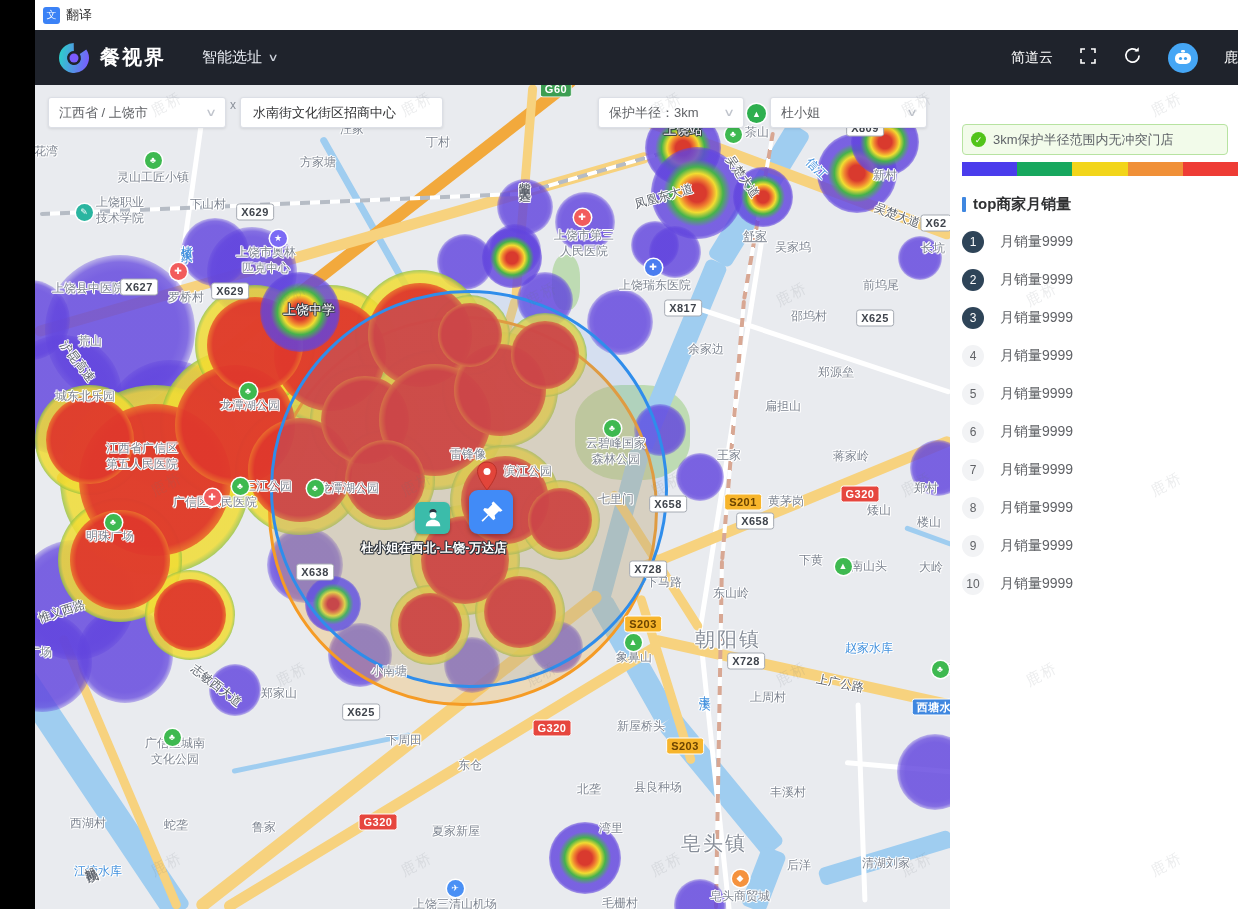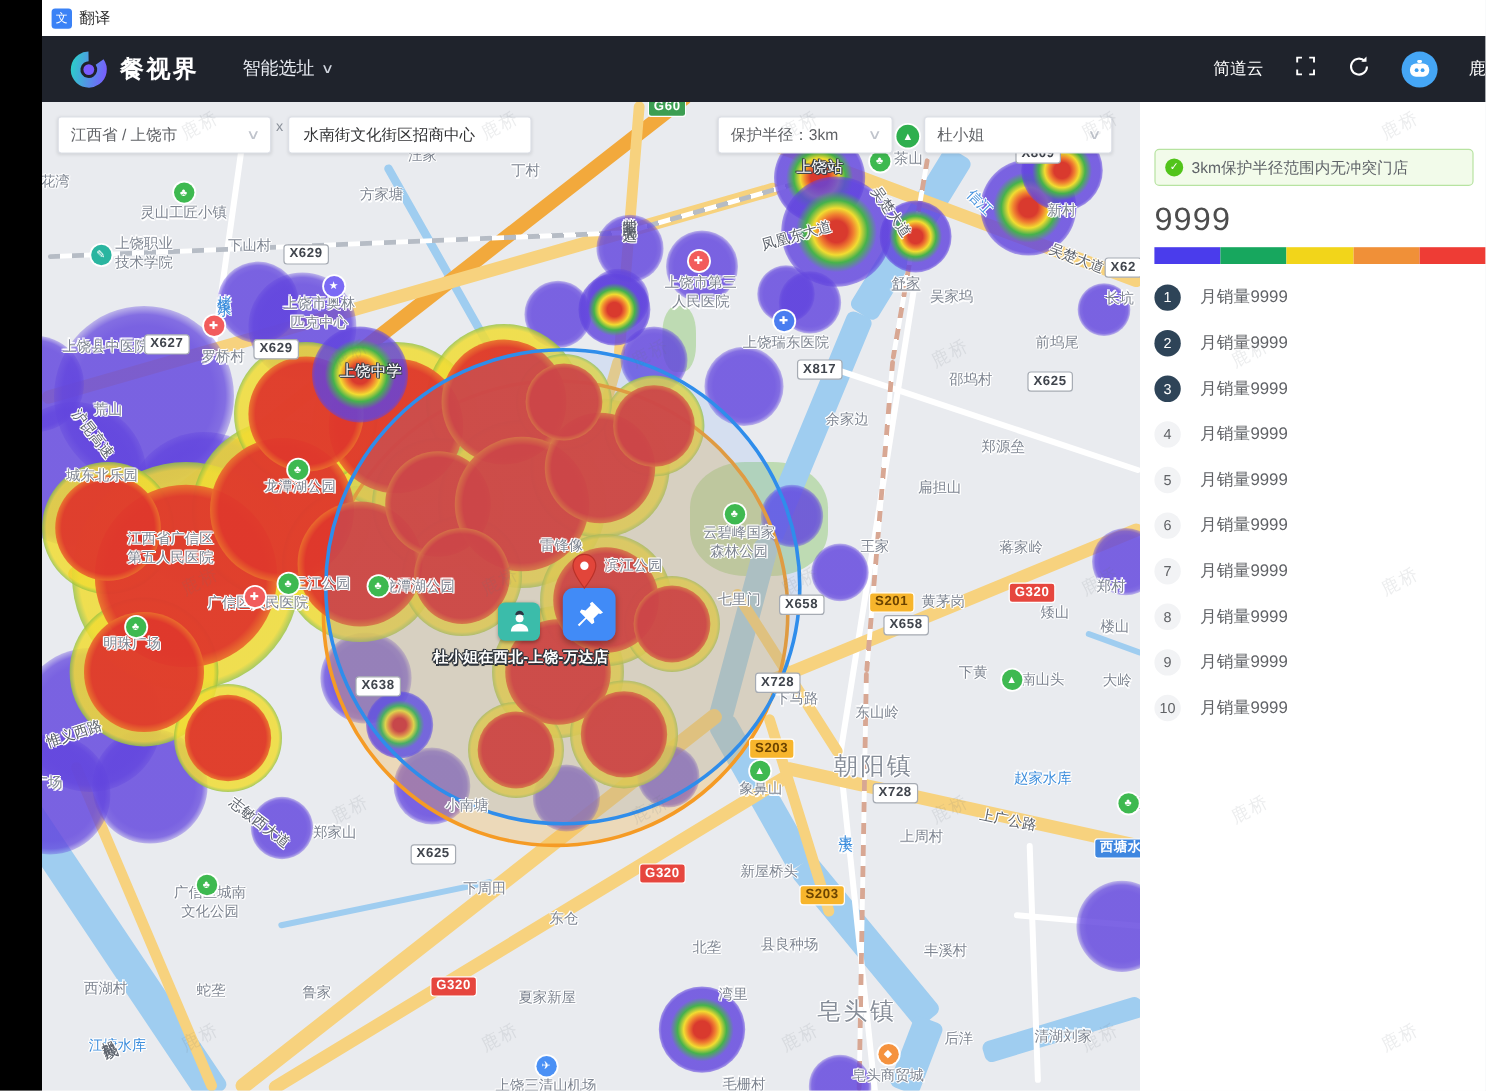--- a/index.html
+++ b/index.html
@@ -270,21 +270,21 @@
       <div class="ml" style="left: 881px; top: 286px; transform: translate(-50%, -50%) rotate(0deg);">前坞尾</div>
       <div class="ml" style="left: 809px; top: 317px; transform: translate(-50%, -50%) rotate(0deg);">邵坞村</div>
       <div class="ml" style="left: 706px; top: 350px; transform: translate(-50%, -50%) rotate(0deg);">余家边</div>
       <div class="ml" style="left: 836px; top: 373px; transform: translate(-50%, -50%) rotate(0deg);">郑源垒</div>
       <div class="ml" style="left: 783px; top: 407px; transform: translate(-50%, -50%) rotate(0deg);">扁担山</div>
       <div class="ml" style="left: 266px; top: 261px; transform: translate(-50%, -50%) rotate(0deg);">
         <div>上饶市奥林</div>
         <div>匹克中心</div>
       </div>
       <div class="ml hl" style="left: 309px; top: 310px; transform: translate(-50%, -50%) rotate(0deg);">上饶中学</div>
-      <div class="ml hl" style="left: 683px; top: 140px; transform: translate(-50%, -50%) rotate(0deg);">上饶站</div>
+      <div class="ml hl" style="left: 683px; top: 130px; transform: translate(-50%, -50%) rotate(0deg);">上饶站</div>
       <div class="ml" style="left: 85px; top: 397px; transform: translate(-50%, -50%) rotate(0deg);">城东北乐园</div>
       <div class="ml" style="left: 250px; top: 406px; transform: translate(-50%, -50%) rotate(0deg);">龙潭湖公园</div>
       <div class="ml" style="left: 142px; top: 457px; transform: translate(-50%, -50%) rotate(0deg);">
         <div>江西省广信区</div>
         <div>第五人民医院</div>
       </div>
       <div class="ml" style="left: 268px; top: 487px; transform: translate(-50%, -50%) rotate(0deg);">三江公园</div>
       <div class="ml" style="left: 349px; top: 489px; transform: translate(-50%, -50%) rotate(0deg);">龙潭湖公园</div>
       <div class="ml" style="left: 110px; top: 537px; transform: translate(-50%, -50%) rotate(0deg);">明珠广场</div>
       <div class="ml" style="left: 215px; top: 503px; transform: translate(-50%, -50%) rotate(0deg);">广信区人民医院</div>
@@ -409,28 +409,31 @@
 <div class="ctl" style="left:770px;top:97px;width:157px">
   <span>杜小姐</span>
   <span class="cchev">∨</span>
 </div>
 
 <div class="panel">
   <div class="p-ok">
     <span class="ok-ic">✓</span>
     <span>3km保护半径范围内无冲突门店</span>
   </div>
-  <div class="heat-val">9999</div>
   <div class="legend" id="legend">
       <span style="background: rgb(74, 60, 236);"></span>
       <span style="background: rgb(23, 167, 94);"></span>
       <span style="background: rgb(242, 213, 26);"></span>
       <span style="background: rgb(240, 144, 56);"></span>
       <span style="background: rgb(238, 60, 53);"></span>
     </div>
+  <div class="sec">
+    <span class="sec-bar"></span>
+    <span class="sec-t">top商家月销量</span>
+  </div>
   <div class="rank-list">
 
   <div class="rank-row">
         <span class="rank-badge hot">1</span>
         <span class="rank-txt">月销量9999</span>
       </div>
       <div class="rank-row">
         <span class="rank-badge hot">2</span>
         <span class="rank-txt">月销量9999</span>
       </div>

